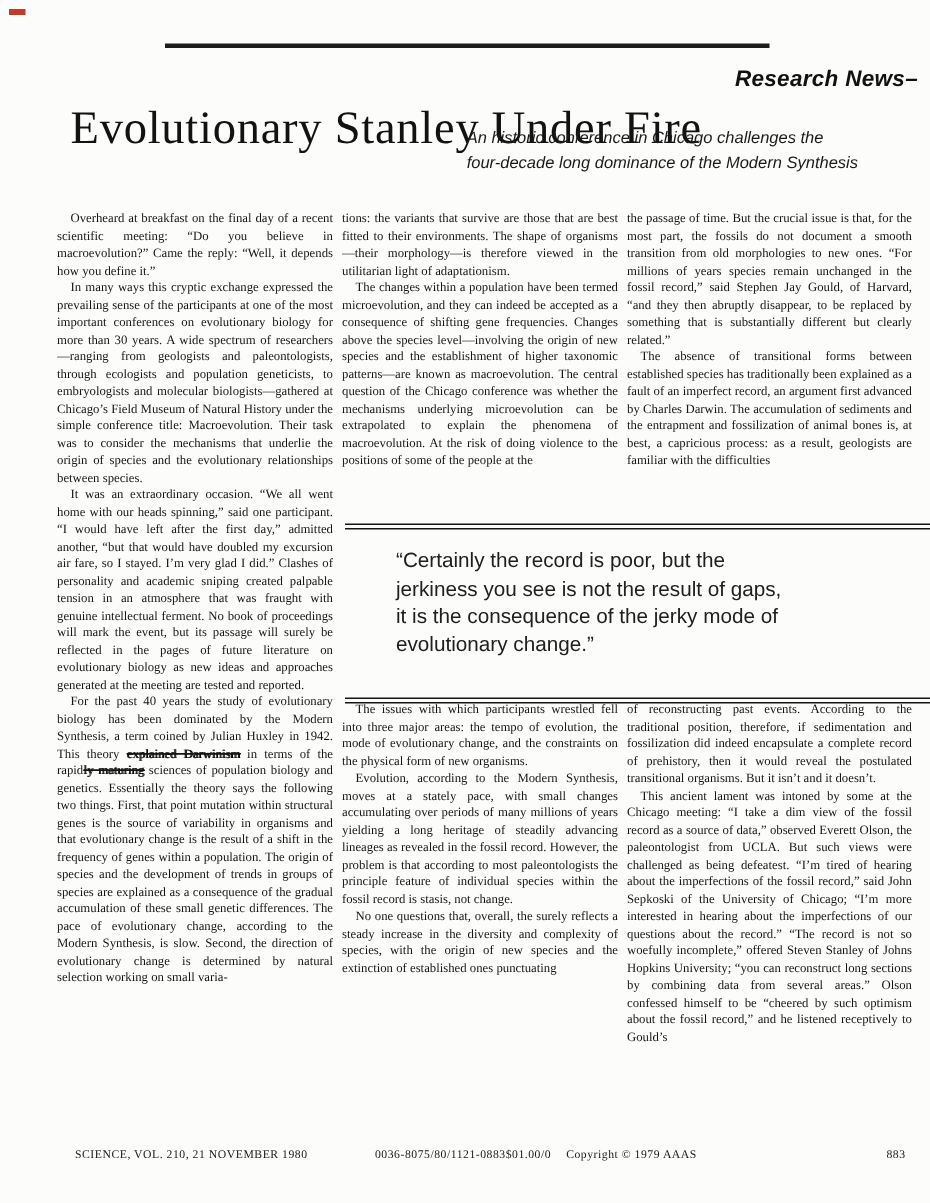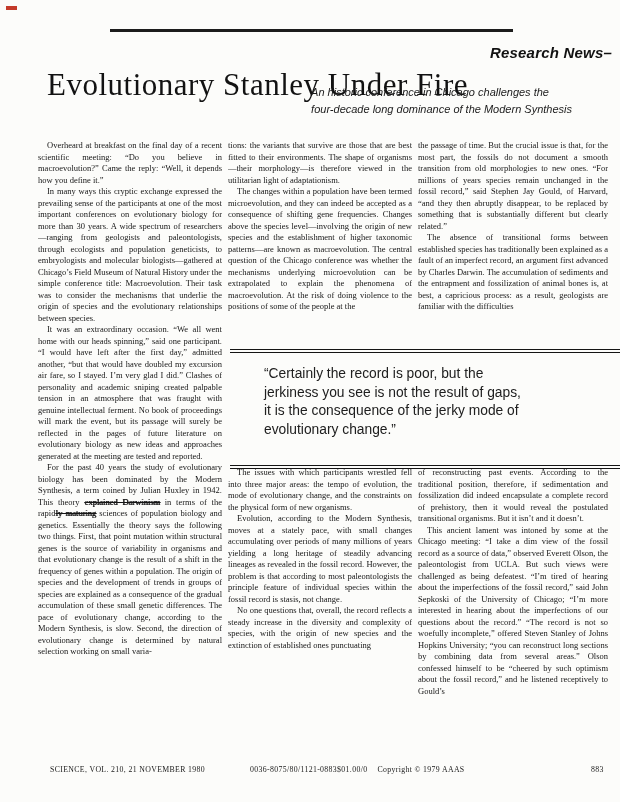--- a/index.html
+++ b/index.html
@@ -107,21 +107,21 @@
   <div id="pull-quote">
     <div>“Certainly the record is poor, but the</div>
     <div>jerkiness you see is not the result of gaps,</div>
     <div>it is the consequence of the jerky mode of</div>
     <div>evolutionary change.”</div>
   </div>
 
   <div id="col2-bottom" class="colseg">
     <p>The issues with which participants wrestled fell into three major areas: the tempo of evolution, the mode of evolutionary change, and the constraints on the physical form of new organisms.</p>
     <p>Evolution, according to the Modern Synthesis, moves at a stately pace, with small changes accumulating over periods of many millions of years yielding a long heritage of steadily advancing lineages as revealed in the fossil record. However, the problem is that according to most paleontologists the principle feature of individual species within the fossil record is stasis, not change.</p>
-    <p>No one questions that, overall, the record reflects a steady increase in the diversity and complexity of species, with the origin of new species and the extinction of established ones punctuating</p>
+    <p>No one questions that, overall, the surely reflects a steady increase in the diversity and complexity of species, with the origin of new species and the extinction of established ones punctuating</p>
   </div>
 
   <div id="col3-bottom" class="colseg">
     <p class="cont">of reconstructing past events. According to the traditional position, therefore, if sedimentation and fossilization did indeed encapsulate a complete record of prehistory, then it would reveal the postulated transitional organisms. But it isn’t and it doesn’t.</p>
     <p>This ancient lament was intoned by some at the Chicago meeting: “I take a dim view of the fossil record as a source of data,” observed Everett Olson, the paleontologist from UCLA. But such views were challenged as being defeatest. “I’m tired of hearing about the imperfections of the fossil record,” said John Sepkoski of the University of Chicago; “I’m more interested in hearing about the imperfections of our questions about the record.” “The record is not so woefully incomplete,” offered Steven Stanley of Johns Hopkins University; “you can reconstruct long sections by combining data from several areas.” Olson confessed himself to be “cheered by such optimism about the fossil record,” and he listened receptively to Gould’s</p>
   </div>
 
   <div id="footer-left" class="footer-text">SCIENCE, VOL. 210, 21 NOVEMBER 1980</div>
   <div id="footer-center" class="footer-text">
     <span>0036-8075/80/1121-0883$01.00/0</span><span>Copyright © 1979 AAAS</span>

